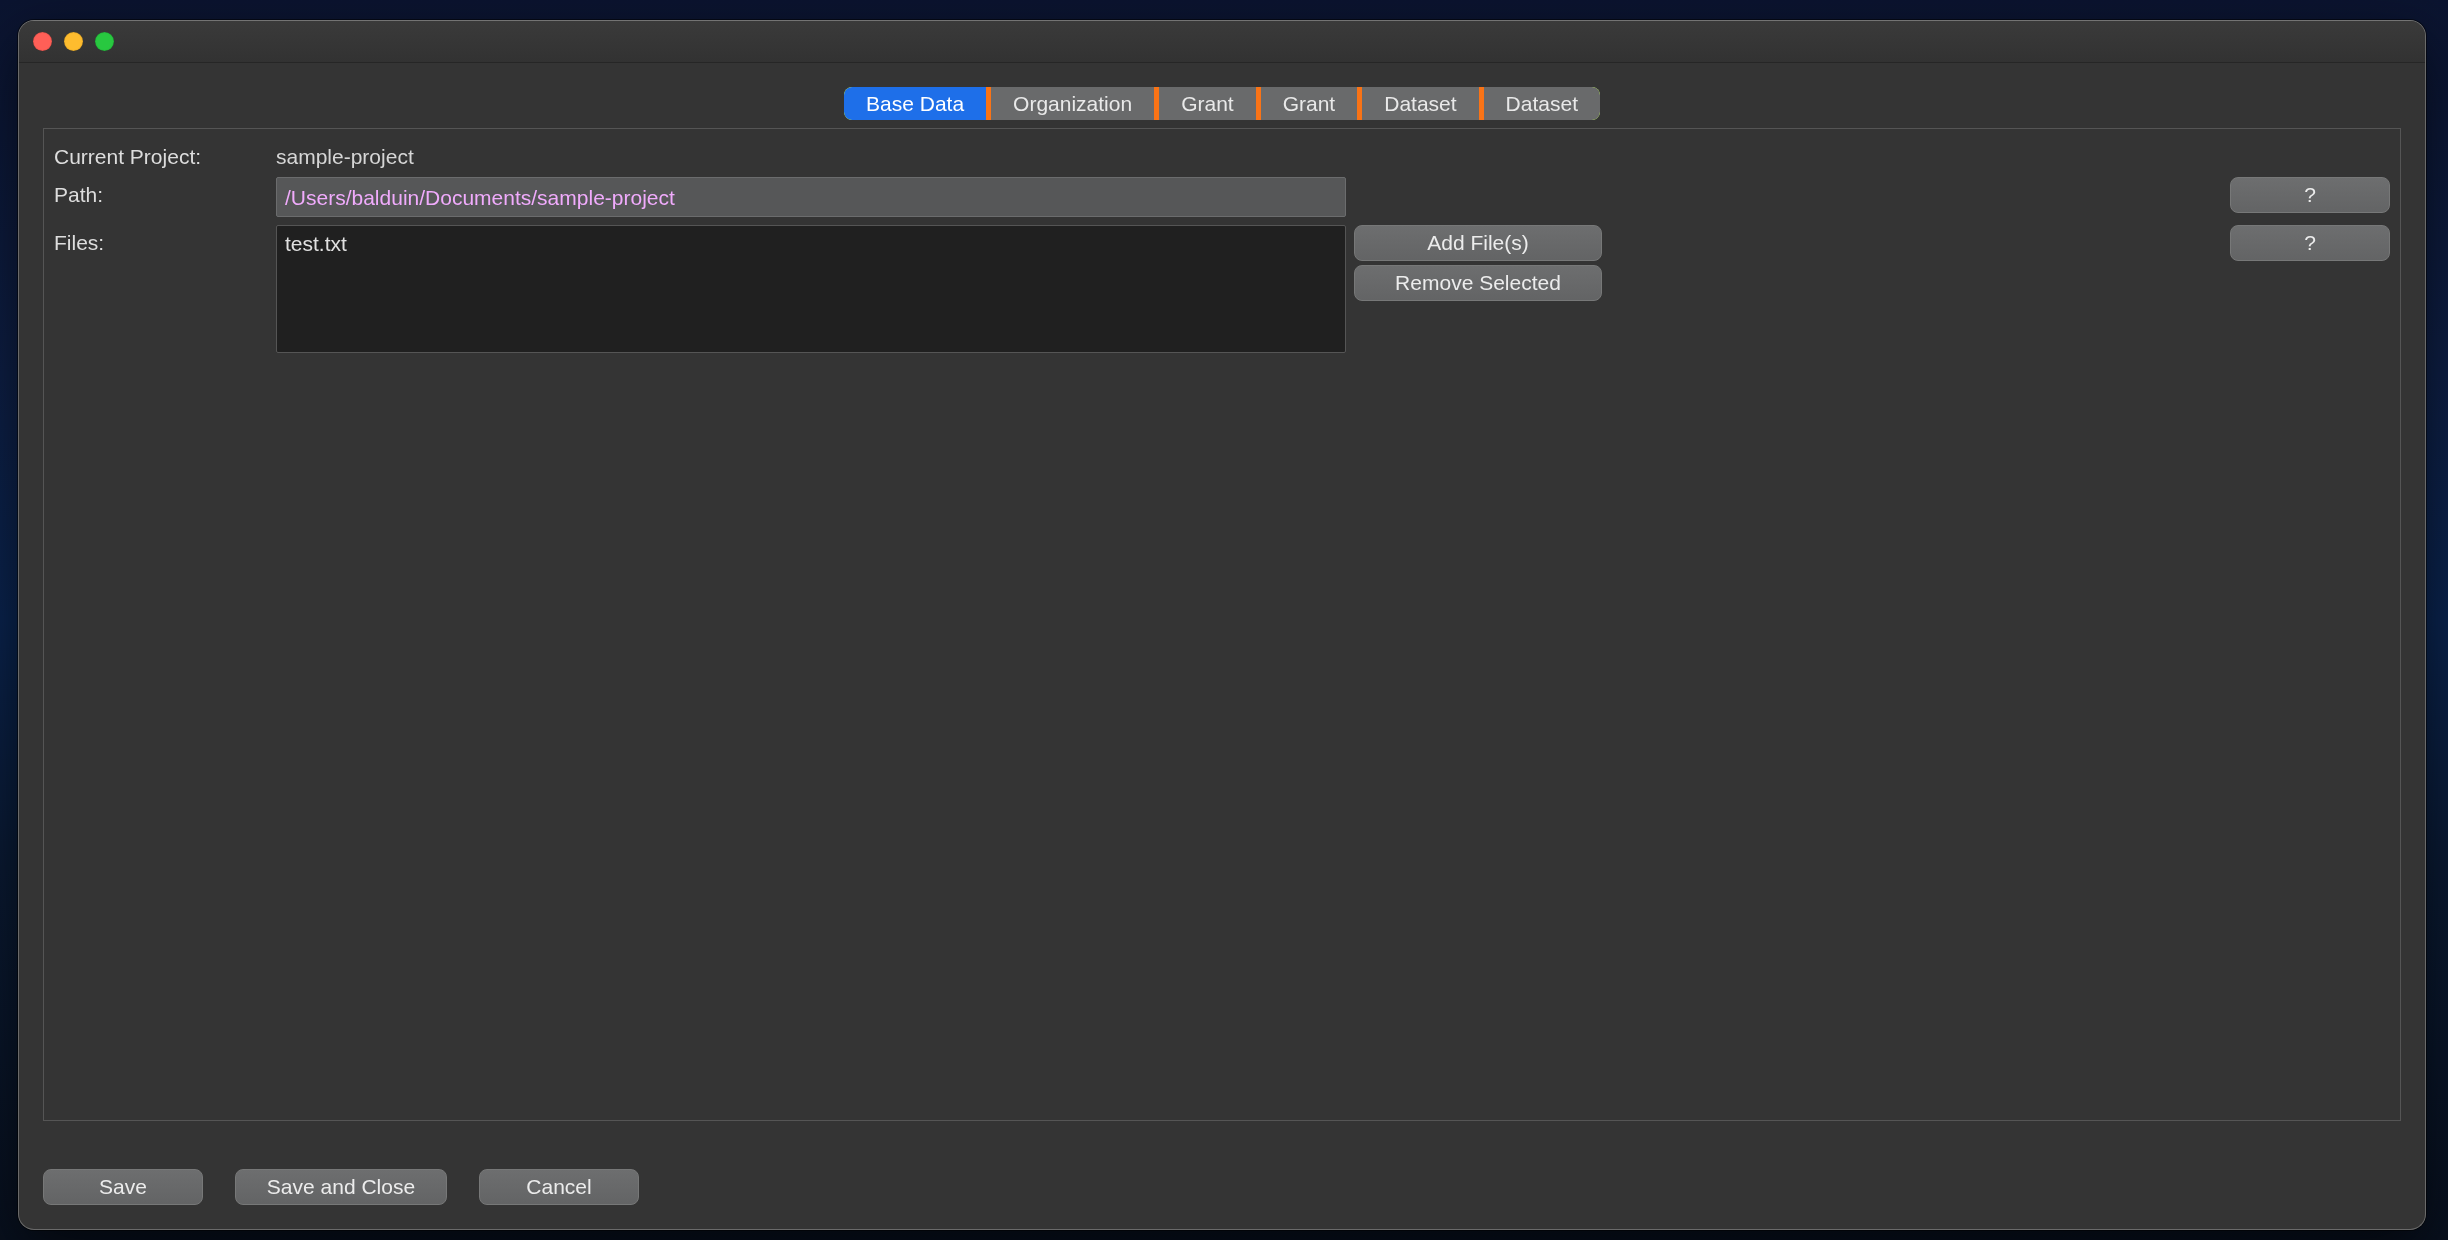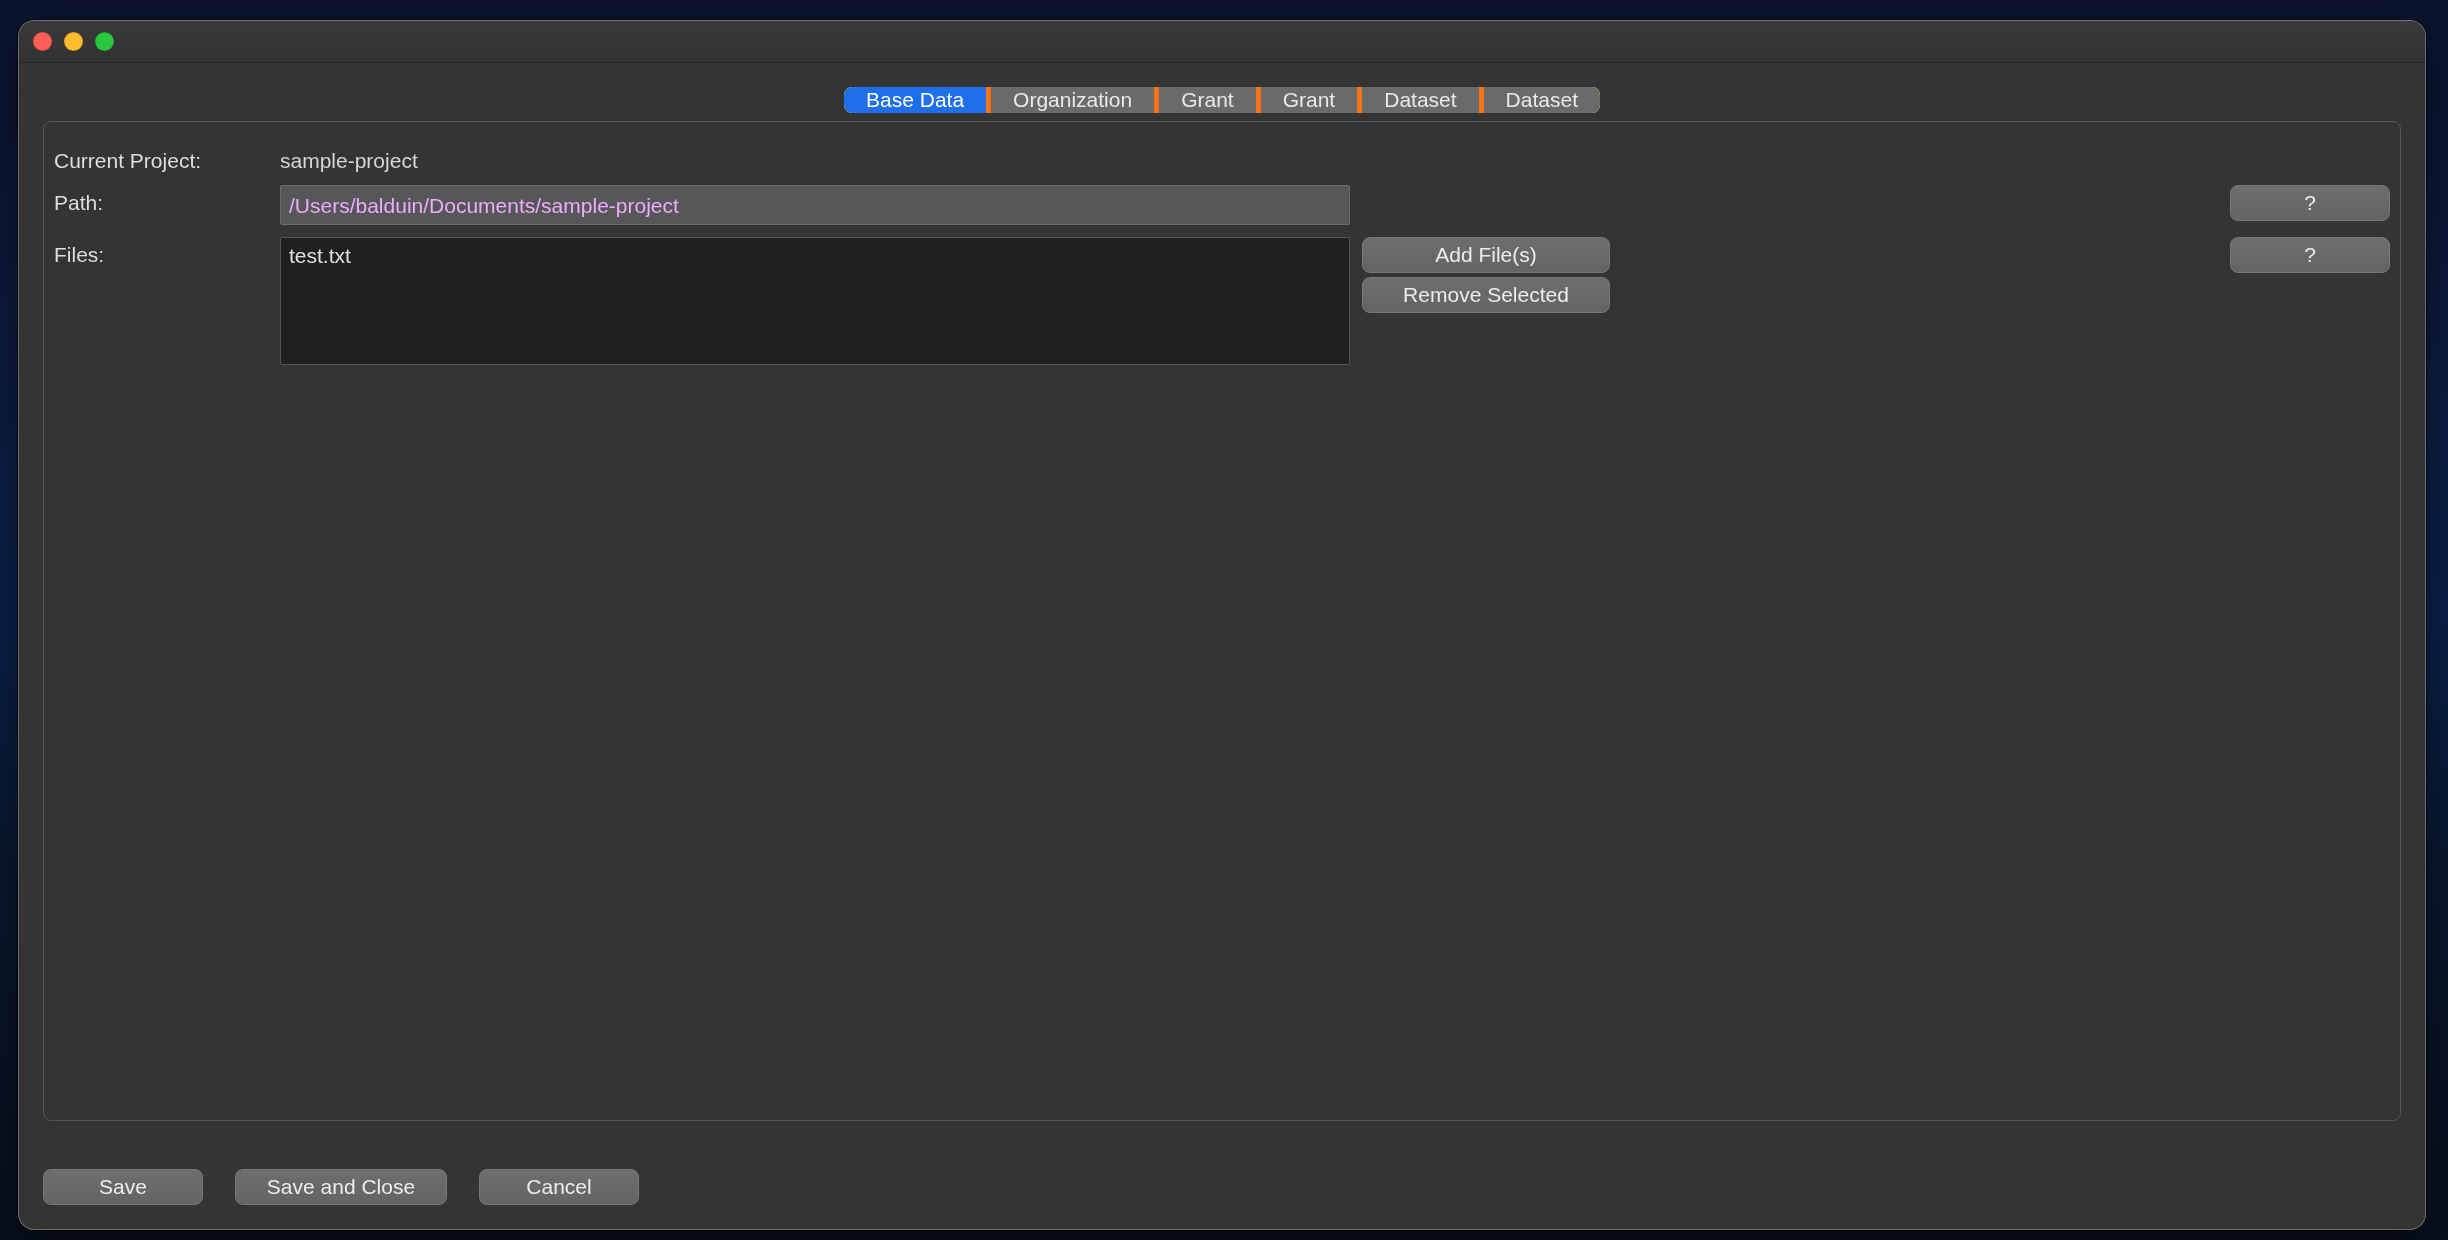--- a/index.html
+++ b/index.html
@@ -51,51 +51,52 @@
   .tabs-wrap {
     display: flex;
     justify-content: center;
     margin-bottom: 8px;
   }
   .tabs {
     display: flex;
     background: #bef264;
     border-radius: 8px;
     overflow: hidden;
-    height: 26px;
+    height: 33px;
     justify-content: center;
   }
   .tab {
     display: flex;
     align-items: center;
     justify-content: center;
     padding: 0 22px;
     font-size: 21px;
     color: #e9e9e9;
     background: #696a6b;
     border-left: 5px solid #f97316;
     cursor: default;
   }
   .tab:first-child { border-left: none; border-top-left-radius: 8px; border-bottom-left-radius: 8px; }
   .tab:last-child { border-top-right-radius: 8px; border-bottom-right-radius: 8px; }
   .tab.active { background: #1e6fe9; color: #ffffff; }
 
   .panel {
     flex: 1;
     border: 1px solid #555555;
-    border-radius: 8px;
-    padding: 21px 10px 10px 10px;
+    border-radius: 0;
+    padding: 10px 10px 10px 10px;
     display: grid;
     grid-template-columns: 214px 1070px 240px 1fr 160px;
     grid-auto-rows: min-content;
     column-gap: 12px;
     row-gap: 12px;
     align-content: start;
     color: #dddddd;
     font-size: 21px;
+    gap: 8px;
   }
   .lbl { padding-top: 6px; }
   .value-text { padding-top: 6px; color: #d6d6d6; }
 
   .text-input {
     height: 40px;
     background: #565758;
     border: 1px solid #6b6c6d;
     border-radius: 2px;
     color: #f0abfc;

